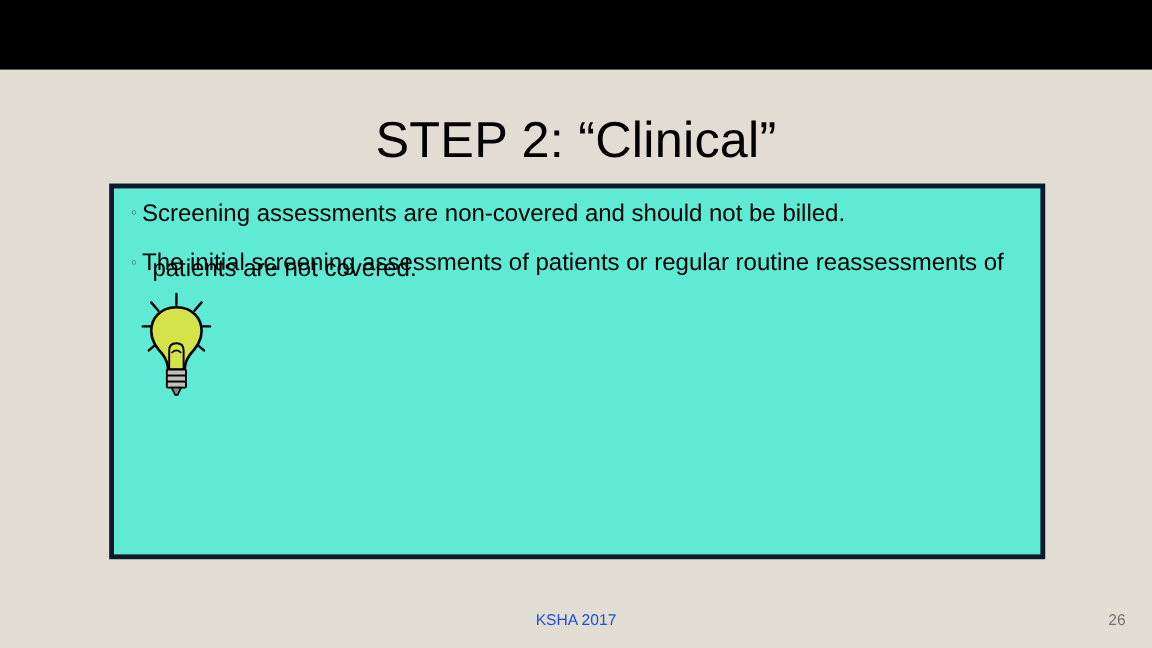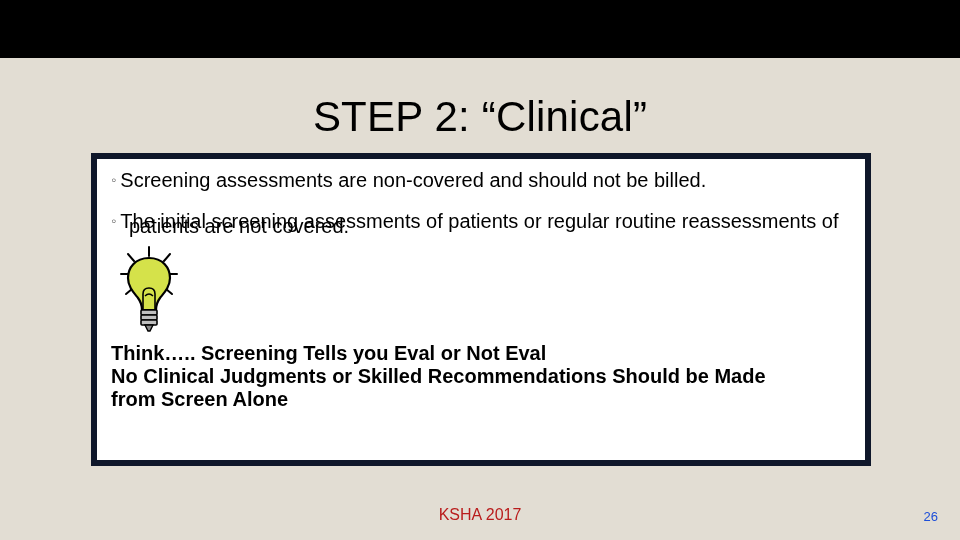--- a/index.html
+++ b/index.html
@@ -24,22 +24,22 @@
     font-weight: 400;
     color: #000;
     letter-spacing: 0.2px;
   }
   .content-box {
     position: absolute;
     left: 91px;
     top: 153px;
     width: 780px;
     height: 313px;
-    background: #ffffff;
-    border: 6px solid #0f172a;
+    background: #5eead4;
+    border: 4px solid #0f172a;
     padding: 10px 14px 12px 14px;
   }
   .bullet {
     font-size: 20px;
     color: #000;
     line-height: 1.15;
     margin-bottom: 18px;
   }
   .bullet .mark {
     font-size: 15px;
@@ -62,29 +62,29 @@
     font-weight: 700;
     color: #000;
     line-height: 1.15;
     margin-top: 4px;
   }
   .footer-center {
     position: absolute;
     left: 0; right: 0;
     bottom: 16px;
     text-align: center;
-    font-size: 16px;
-    color: #b91c1c;
+    font-size: 13px;
+    color: #1d4ed8;
   }
   .footer-pagenum {
     position: absolute;
     right: 22px;
     bottom: 16px;
     font-size: 13px;
-    color: #1d4ed8;
+    color: #737373;
   }
   
   .bulb-svg { display: block; }
 </style>
 </head>
 <body>
 
 <div class="topbar"></div>
 
 <div class="title">STEP 2: “Clinical”</div>
@@ -120,22 +120,17 @@
       <path d="M28 66 L28 50 Q28 44 34 44 Q40 44 40 50 L40 66" fill="none" stroke="#000" stroke-width="1.6"></path>
       <path d="M30 52 Q34 48 38 52" fill="none" stroke="#000" stroke-width="1.4"></path>
 
       <rect x="26" y="66" width="16" height="5" rx="1" fill="#bfbfbf" stroke="#000" stroke-width="1.6"></rect>
       <rect x="26" y="71" width="16" height="5" rx="1" fill="#bfbfbf" stroke="#000" stroke-width="1.6"></rect>
       <rect x="26" y="76" width="16" height="5" rx="1" fill="#bfbfbf" stroke="#000" stroke-width="1.6"></rect>
       <path d="M30 81 L38 81 L35 87 L33 87 Z" fill="#8a8a8a" stroke="#000" stroke-width="1.4"></path>
     </svg>
   </div>
 
-  <div class="think-block">
-    <div>Think….. Screening Tells you Eval or Not Eval</div>
-    <div>No Clinical Judgments or Skilled Recommendations Should be Made</div>
-    <div>from Screen Alone</div>
-  </div>
 
 </div>
 
 <div class="footer-center">KSHA 2017</div>
 <div class="footer-pagenum">26</div>
 
 </body></html>

